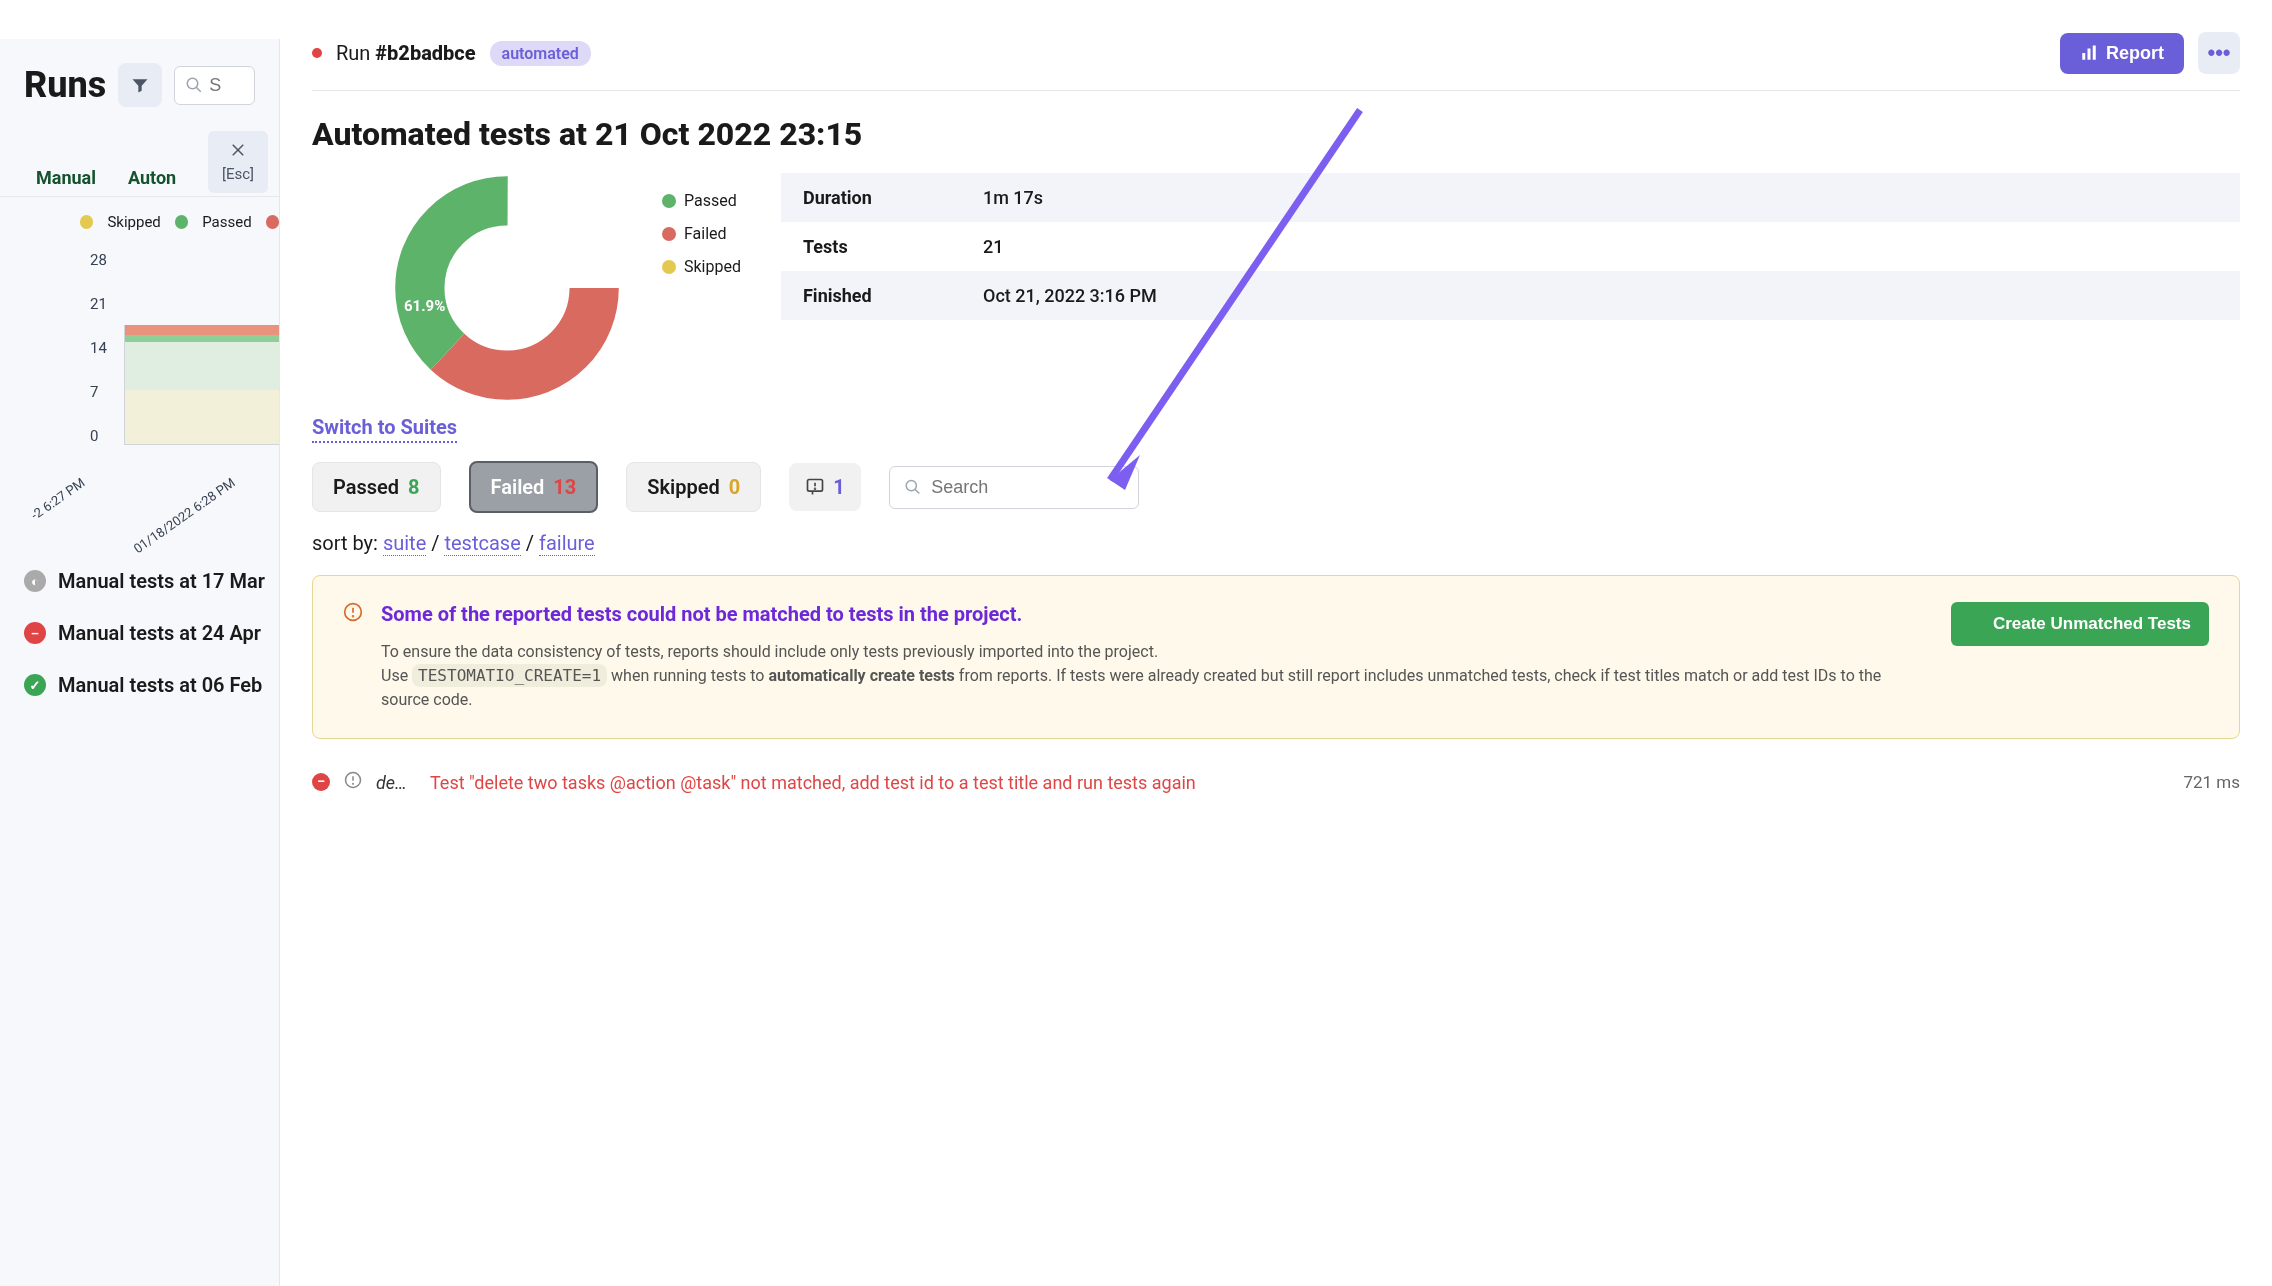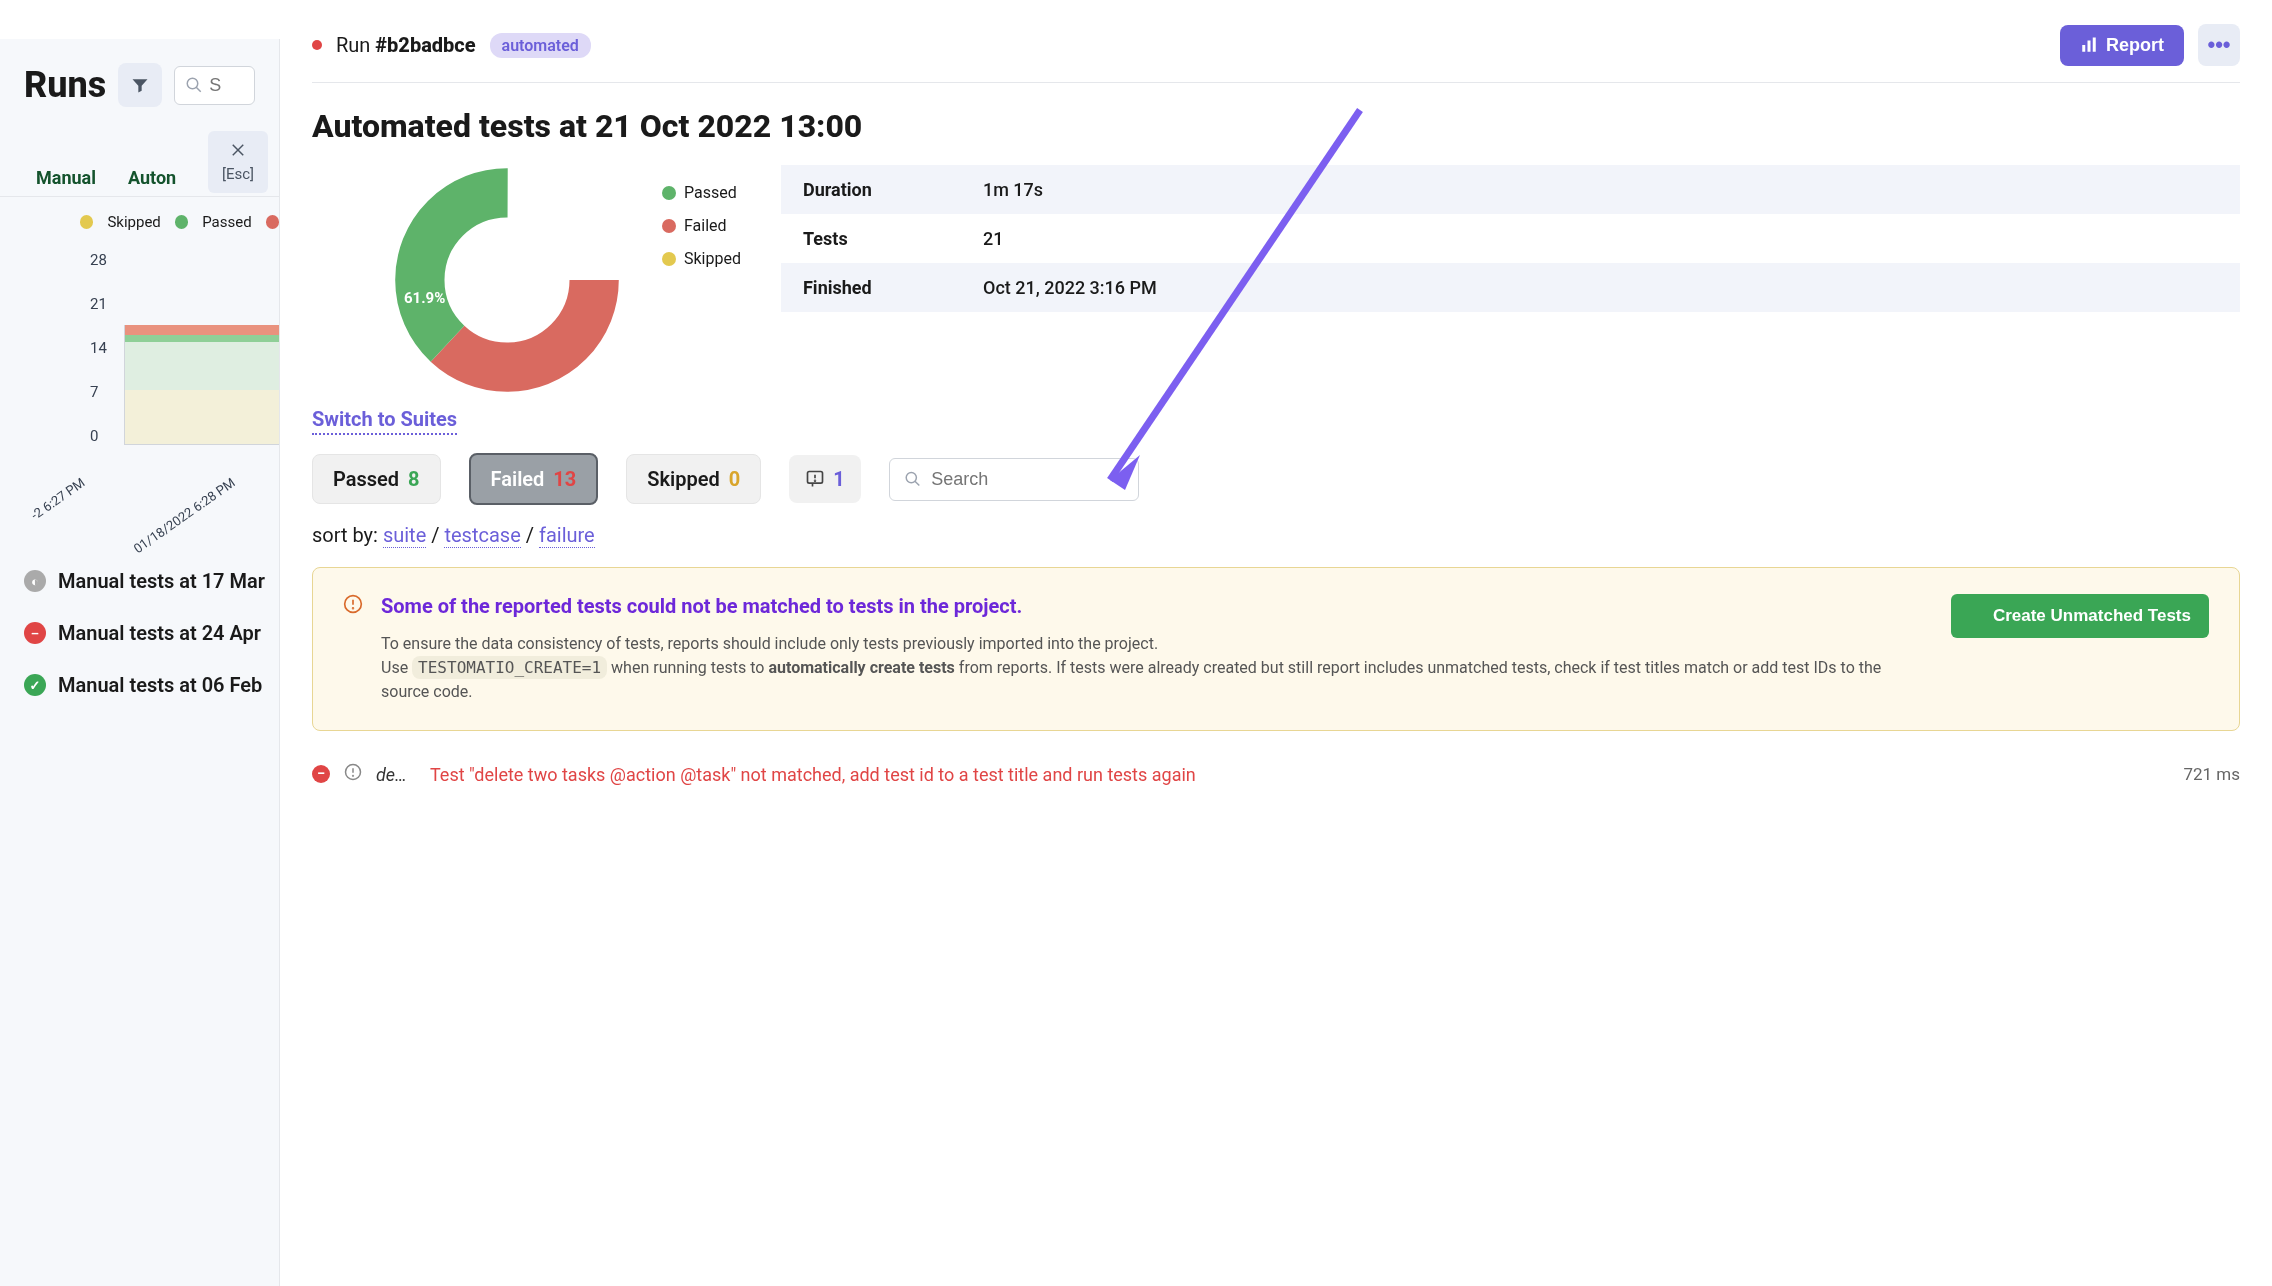--- a/index.html
+++ b/index.html
@@ -29,21 +29,21 @@
 .mini-chart { margin-left: 124px; height: 120px; background: linear-gradient(to bottom, #e9927e 0%, #e9927e 8%, #8fcf97 8%, #8fcf97 14%, #dfeee1 14%, #dfeee1 55%, #f3f0d9 55%, #f3f0d9 100%); border-left: 1px solid #d1d5db; border-bottom: 1px solid #d1d5db; margin-top: -120px; }
 .chart-wrap { position: relative; }
 .x-labels { position: relative; height: 100px; font-size: 13px; color: #374151; }
 .x-labels span { position: absolute; transform: rotate(-35deg); transform-origin: right top; }
 
 .runs-list { padding: 24px 0 0 24px; display: flex; flex-direction: column; gap: 28px; font-size: 20px; font-weight: 600; overflow: hidden; white-space: nowrap; }
 .runs-list-item { display: flex; align-items: center; gap: 12px; }
 .ring { width: 22px; height: 22px; border-radius: 50%; display: inline-flex; align-items: center; justify-content: center; font-size: 13px; color: #fff; }
 
 
-.main { flex: 1; padding: 24px 32px; overflow: auto; position: relative; }
+.main { flex: 1; padding: 32px 32px; overflow: auto; position: relative; }
 .topbar { display: flex; align-items: center; gap: 14px; margin-bottom: 16px; }
 .rundot { width: 10px; height: 10px; border-radius: 50%; background: #e04545; }
 .run-label { font-size: 20px; }
 .run-label b { font-weight: 800; }
 .badge { background: #ded9f7; color: #6b5fd9; border-radius: 12px; padding: 3px 12px; font-size: 16px; font-weight: 600; }
 .spacer { flex: 1; }
 .report-btn { background: #6b5fd9; color: #fff; border: none; border-radius: 8px; padding: 10px 20px; font-size: 18px; font-weight: 700; display: flex; align-items: center; gap: 8px; cursor: pointer; }
 .report-btn svg { width: 18px; height: 18px; fill: #fff; }
 .more-btn { background: #e8ecf5; border: none; border-radius: 8px; width: 42px; height: 42px; font-size: 22px; color: #6b5fd9; font-weight: 800; cursor: pointer; }
 
@@ -188,21 +188,21 @@
             <rect x="3" y="12" width="4" height="9"></rect>
             <rect x="10" y="6" width="4" height="15"></rect>
             <rect x="17" y="2" width="4" height="19"></rect>
           </svg>
         <span>Report</span>
       </button>
       <button class="more-btn">•••</button>
     </div>
     <hr class="sep">
 
-    <div class="page-title">Automated tests at 21 Oct 2022 13:00</div>
+    <div class="page-title">Automated tests at 21 Oct 2022 23:15</div>
 
     <div class="overview">
       <div class="donut-wrap">
         <svg viewBox="0 0 42 42">
           <circle cx="21" cy="21" r="15.9155" fill="none" stroke="#d96a60" stroke-width="9" stroke-dasharray="61.9 100" stroke-dashoffset="25"></circle>
           <circle cx="21" cy="21" r="15.9155" fill="none" stroke="#5eb36a" stroke-width="9" stroke-dasharray="38.1 100" stroke-dashoffset="-36.9"></circle>
         </svg>
         <div class="donut-label" style="top:62px;right:50px">38.1%</div>
         <div class="donut-label" style="top:124px;left:12px">61.9%</div>
       </div>

